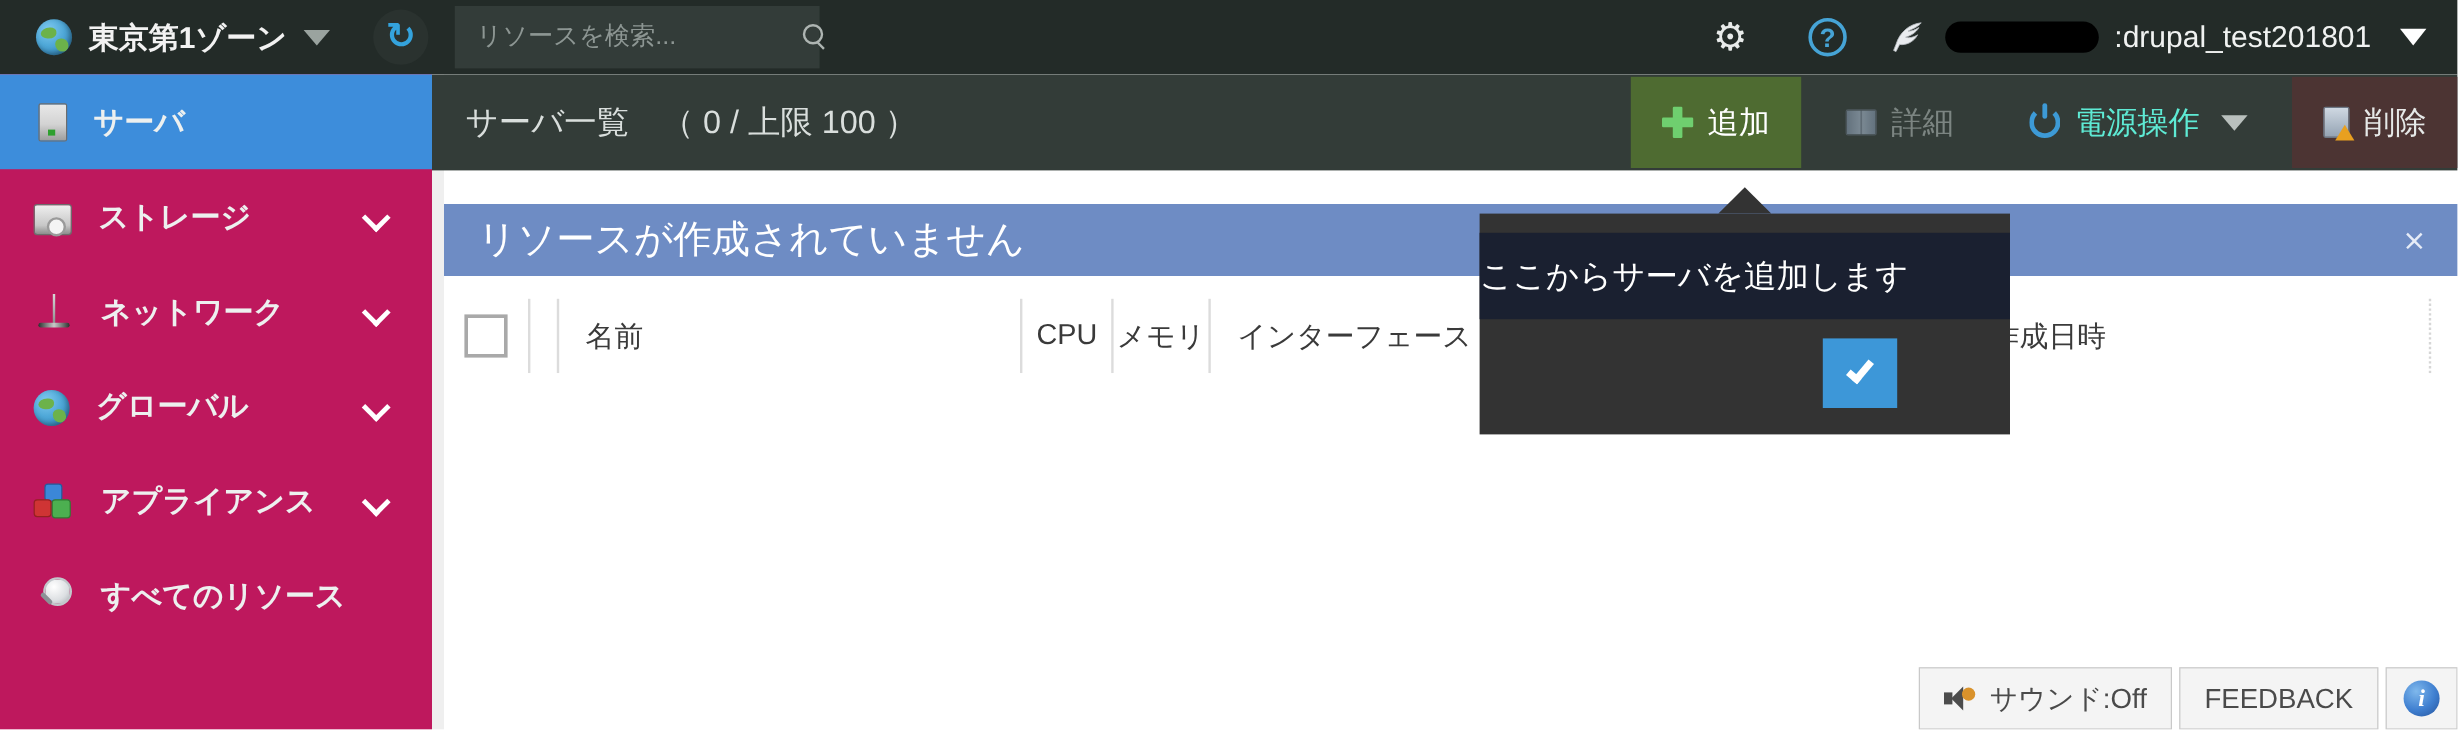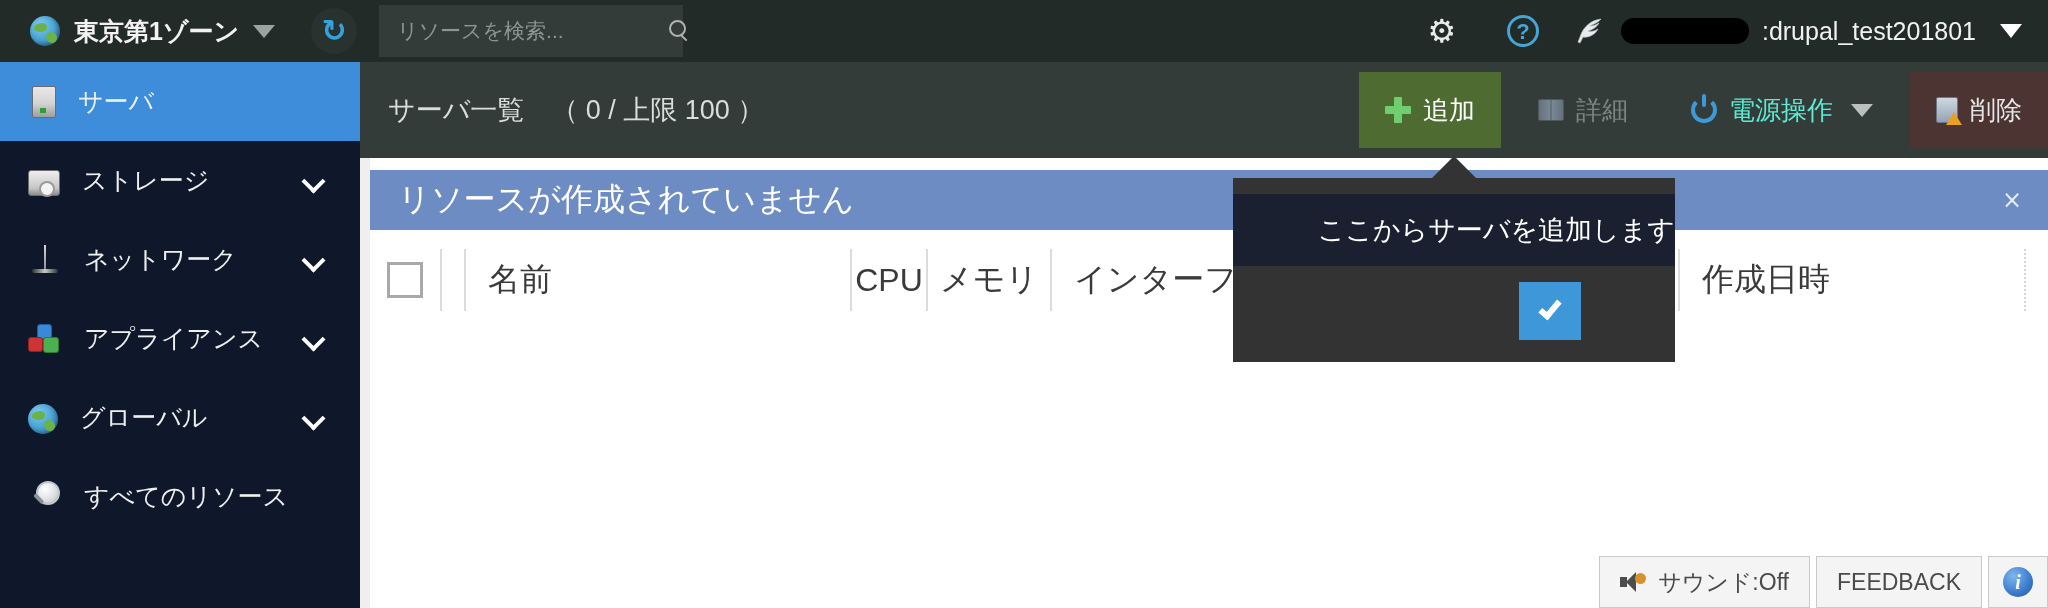--- a/index.html
+++ b/index.html
@@ -100,21 +100,22 @@
   .account-text { color: #f0f2f1; font-size: 25px; white-space: nowrap; }
   .account-caret {
     width: 0; height: 0; border-left: 11px solid transparent;
     border-right: 11px solid transparent; border-top: 14px solid #ffffff;
     margin-left: 8px; flex: none;
   }
 
   
   .sidebar {
     position: absolute; left: 0; top: 62px; width: 360px; height: 546px;
-    background: #0f172a;
+    background: #be185d;
+    font-weight: bold;
   }
   .side-item {
     height: 79px; display: flex; align-items: center;
     padding-left: 28px; cursor: pointer; position: relative;
   }
   .side-item.active { background: #3d8ddb; }
   .side-icon {
     width: 34px; height: 34px; flex: none; margin-right: 22px; position: relative;
   }
   .side-label { color: #edf0ef; font-size: 25px; white-space: nowrap; }
@@ -193,21 +194,21 @@
   
   .content {
     position: absolute; left: 360px; top: 62px; right: 0; bottom: 0;
     background: #ffffff;
   }
   .content-gutter {
     position: absolute; left: 0; top: 0; width: 10px; height: 100%;
     background: #efefef;
   }
   .page-head {
-    position: absolute; left: 0; top: 0; width: 100%; height: 96px;
+    position: absolute; left: 0; top: 0; width: 100%; height: 80px;
     background: #333c38; display: flex; align-items: center;
   }
   .page-title {
     color: #d9dedc; font-size: 27px; margin-left: 28px; white-space: nowrap;
   }
   .toolbar { margin-left: auto; display: flex; height: 76px; gap: 11px; }
   .tb-btn {
     display: flex; align-items: center; gap: 12px; padding: 0 26px;
     cursor: pointer; height: 76px; white-space: nowrap;
   }
@@ -263,51 +264,51 @@
     margin-left: auto; margin-right: 26px; color: #e6ecf7; font-size: 24px;
     cursor: pointer; line-height: 1; font-family: "DejaVu Sans", sans-serif;
   }
 
   
   .table-head {
     position: absolute; left: 10px; top: 187px; right: 0; height: 62px;
     display: flex; align-items: stretch; background: #ffffff;
   }
   .th {
-    display: flex; align-items: center; font-size: 32px; color: #3a3a3a;
+    display: flex; align-items: center; font-size: 24px; color: #3a3a3a;
     border-left: 2px solid #dcdcdc; padding-left: 22px; white-space: nowrap;
   }
   .th.first { border-left: none; }
   .th-check { width: 70px; justify-content: center; padding-left: 0; }
   .hdr-checkbox {
     width: 36px; height: 36px; border: 3px solid #a9a9a9; background: #fff;
     cursor: pointer;
   }
   .th-gap { width: 22px; border-left: 2px solid #dcdcdc; }
   .th-name { width: 386px; }
   .th-cpu { width: 76px; justify-content: center; padding-left: 0; }
-  .th-mem { width: 124px; justify-content: center; padding-left: 0; }
+  .th-mem { width: 81px; justify-content: center; padding-left: 0; }
   .th-iface { width: 322px; }
   .th-host { width: 306px; }
   .th-created { flex: 1 1 auto; }
   .th-end { width: 16px; border-left: 2px dotted #d6d6d6; }
 
   
   .tooltip {
     position: absolute; left: 1233px; top: 178px; width: 442px; height: 184px;
     background: #333333; z-index: 40;
   }
   .tooltip-arrow {
     position: absolute; left: 50%; top: -22px; margin-left: -22px;
     width: 0; height: 0; border-left: 22px solid transparent;
     border-right: 22px solid transparent; border-bottom: 22px solid #333333;
   }
   .tooltip-band {
     position: absolute; left: 0; top: 16px; width: 100%; height: 72px;
-    background: #1a2030; display: flex; align-items: center; justify-content: flex-end;
+    background: #1a2030; display: flex; align-items: center; justify-content: flex-start;
   }
   .tooltip-text { color: #ffffff; font-size: 27px; white-space: nowrap; }
   .tooltip-check {
     position: absolute; left: 286px; top: 104px; width: 62px; height: 58px;
     background: #3d97d8; display: flex; align-items: center; justify-content: center;
     cursor: pointer;
   }
   .tooltip-check span {
     display: block; width: 22px; height: 12px;
     border-left: 6px solid #fff; border-bottom: 6px solid #fff;
@@ -397,32 +398,32 @@
       <div class="side-chevron"></div>
     </div>
 
     <div class="side-item">
       <div class="side-icon ic-network"></div>
       <div class="side-label">ネットワーク</div>
       <div class="side-chevron"></div>
     </div>
 
     <div class="side-item">
+      <div class="side-icon ic-globe"></div>
+      <div class="side-label">グローバル</div>
+      <div class="side-chevron"></div>
+    </div>
+
+    <div class="side-item">
       <div class="side-icon ic-appliance">
         <span class="b1"></span>
           <span class="b2"></span>
           <span class="b3"></span>
       </div>
       <div class="side-label">アプライアンス</div>
-      <div class="side-chevron"></div>
-    </div>
-
-    <div class="side-item">
-      <div class="side-icon ic-globe"></div>
-      <div class="side-label">グローバル</div>
       <div class="side-chevron"></div>
     </div>
 
     <div class="side-item">
       <div class="side-icon ic-magnifier"></div>
       <div class="side-label">すべてのリソース</div>
     </div>
   </div>
 
   <div class="content">

